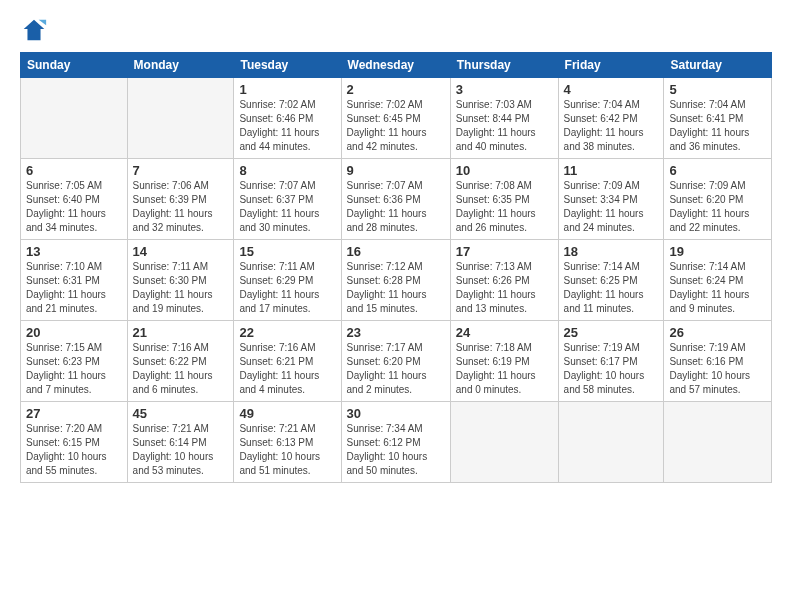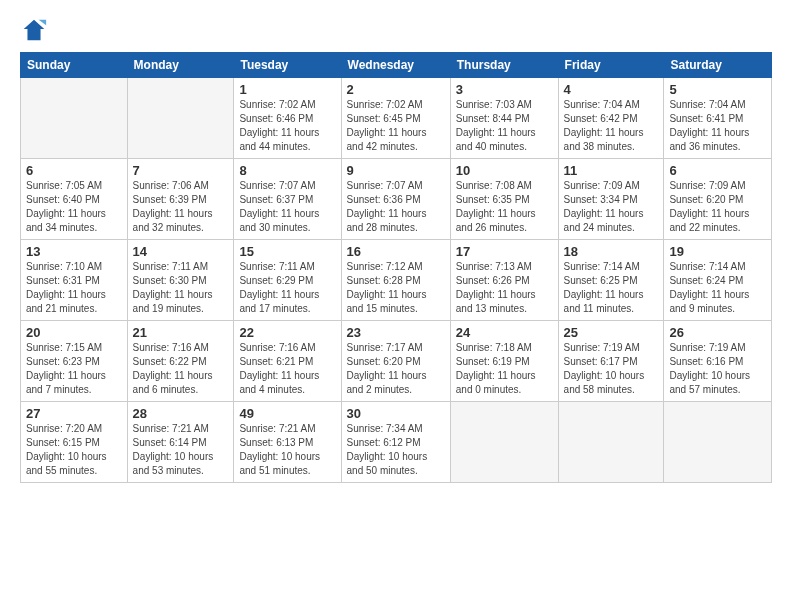--- a/index.html
+++ b/index.html
@@ -350,21 +350,21 @@
         <tr>
           <td>
             <span class="day-number">27</span>
             <div class="day-detail">
               <span>Sunrise: 7:20 AM</span>
               <span>Sunset: 6:15 PM</span>
               <span>Daylight: 10 hours<br>and 55 minutes.</span>
             </div>
           </td>
           <td>
-            <span class="day-number">28</span>
+            <span class="day-number">45</span>
             <div class="day-detail">
               <span>Sunrise: 7:21 AM</span>
               <span>Sunset: 6:14 PM</span>
               <span>Daylight: 10 hours<br>and 53 minutes.</span>
             </div>
           </td>
           <td>
             <span class="day-number">49</span>
             <div class="day-detail">
               <span>Sunrise: 7:21 AM</span>

